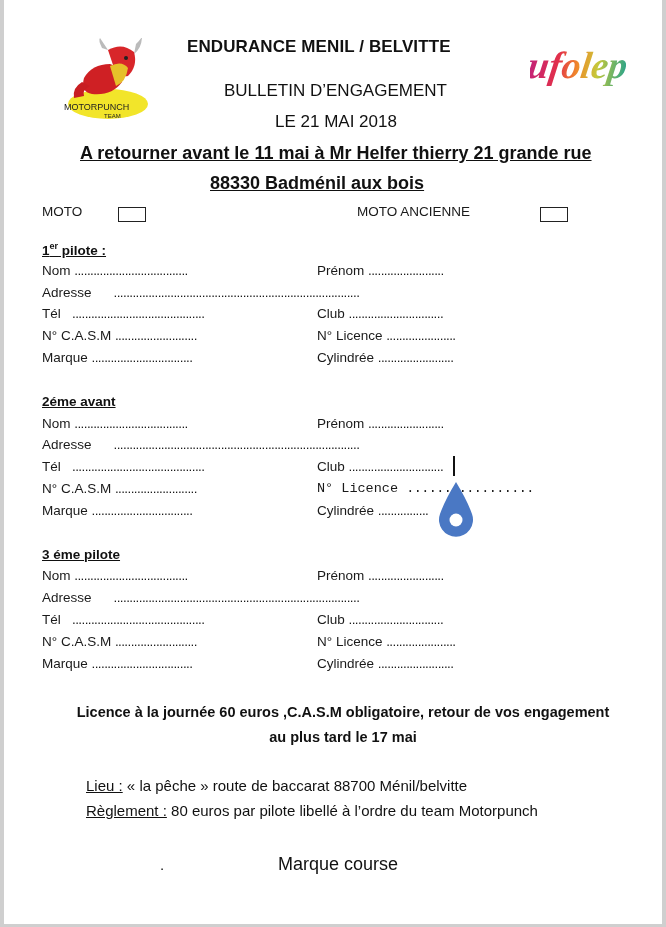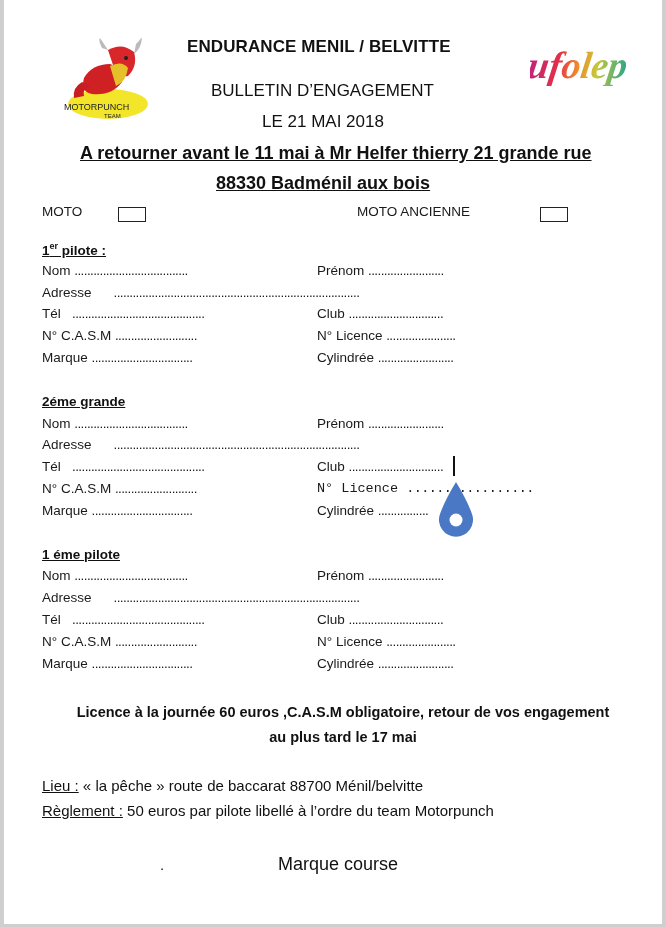--- a/index.html
+++ b/index.html
@@ -4,29 +4,29 @@
   <style>
     * { box-sizing: border-box; margin: 0; padding: 0; }
     html, body { width: 666px; height: 927px; background: #ffffff; overflow: hidden; }
     body { position: relative; font-family: "Liberation Sans", sans-serif; color: #111; }
     .page-frame {
       position: absolute; left: 0; top: 0; width: 666px; height: 927px;
       border-left: 4px solid #cfcfcf; border-right: 4px solid #cfcfcf; border-bottom: 3px solid #cfcfcf;
     }
     .abs { position: absolute; white-space: nowrap; }
     .title { font-weight: bold; font-size: 17px; letter-spacing: 0.1px; }
-    .sub { font-size: 17px; }
+    .sub { font-size: 17px; margin-left: 13px; }
     .retour { font-weight: bold; font-size: 18px; text-decoration: underline; }
     .lbl { font-size: 13.5px; color: #1a1a1a; }
     .sec { font-weight: bold; font-size: 13.5px; text-decoration: underline; }
     .dots { font-size: 13.5px; color: #1a1a1a; letter-spacing: -0.6px; }
     .chk { width: 28px; height: 15px; border: 1.2px solid #222; background: #fff; }
     .note { font-weight: bold; font-size: 14.5px; text-align: center; width: 666px; left: 0; padding-left: 20px; }
     .foot { font-size: 15px; }
-    .u { text-decoration: underline; }
+    .u { text-decoration: underline; margin-left: 44px; }
     .bonne { font-size: 18px; }
     sup { font-size: 9px; }
   </style>
 </head>
 <body>
 
 <div class="page-frame"></div>
 
 <div class="abs" style="left:48px; top:38px; width:104px; height:88px;margin-left:14px;">
   <svg width="104" height="88" viewBox="0 0 104 88">
@@ -55,21 +55,21 @@
       </linearGradient>
     </defs>
     <text x="2" y="40" font-size="38" font-style="italic" font-weight="bold" font-family="Liberation Serif, serif" fill="url(#ufg)" transform="skewX(-8)">ufolep</text>
   </svg>
 </div>
 
 <div class="abs title" style="left:187px; top:37px;text-align:center;">ENDURANCE  MENIL / BELVITTE</div>
 <div class="abs sub" style="left:211px; top:81px;">BULLETIN D’ENGAGEMENT</div>
 <div class="abs sub" style="left:262px; top:112px;">LE 21 MAI 2018</div>
 <div class="abs retour" style="left:48px; top:143px;margin-left:32px;">A retourner avant le 11 mai à Mr Helfer thierry  21 grande rue</div>
-<div class="abs retour" style="left:216px; top:173px;">88330 Badménil aux bois</div>
+<div class="abs retour" style="left:210px; top:173px;">88330 Badménil aux bois</div>
 
 <div class="abs lbl" style="left:42px; top:204px;">MOTO</div>
 <div class="abs chk" style="left:118px; top:207px;"></div>
 <div class="abs lbl" style="left:357px; top:204px;">MOTO ANCIENNE</div>
 <div class="abs chk" style="left:540px; top:207px;"></div>
 
 <div class="abs sec" style="left:42px; top:241px;">
   <span>1</span><sup>er</sup><span> pilote :</span>
 </div>
 <div>
@@ -77,57 +77,57 @@
   <div class="abs lbl" style="left:317px; top:263px;"><span>Prénom</span> <span class="dots">........................</span></div>
   <div class="abs lbl" style="left:42px; top:285px;"><span>Adresse</span><span class="dots" style="margin-left:22px;">..............................................................................</span></div>
   <div class="abs lbl" style="left:42px; top:306px;"><span>Tél</span>&nbsp;&nbsp;&nbsp;<span class="dots">..........................................</span></div>
   <div class="abs lbl" style="left:317px; top:306px;"><span>Club</span> <span class="dots">..............................</span></div>
   <div class="abs lbl" style="left:42px; top:328px;"><span>N° C.A.S.M</span> <span class="dots">..........................</span></div>
   <div class="abs lbl" style="left:317px; top:328px;"><span>N° Licence</span> <span class="dots">......................</span></div>
   <div class="abs lbl" style="left:42px; top:350px;"><span>Marque</span> <span class="dots">................................</span></div>
   <div class="abs lbl" style="left:317px; top:350px;"><span>Cylindrée</span> <span class="dots">........................</span></div>
 </div>
 
-<div class="abs sec" style="left:42px; top:394px;">2éme grande</div>
+<div class="abs sec" style="left:42px; top:394px;">2éme avant</div>
 <div>
   <div class="abs lbl" style="left:42px; top:416px;"><span>Nom</span> <span class="dots">....................................</span></div>
   <div class="abs lbl" style="left:317px; top:416px;"><span>Prénom</span> <span class="dots">........................</span></div>
   <div class="abs lbl" style="left:42px; top:437px;"><span>Adresse</span><span class="dots" style="margin-left:22px;">..............................................................................</span></div>
   <div class="abs lbl" style="left:42px; top:459px;"><span>Tél</span>&nbsp;&nbsp;&nbsp;<span class="dots">..........................................</span></div>
   <div class="abs lbl" style="left:317px; top:459px;"><span>Club</span> <span class="dots">..............................</span></div>
   <div class="abs lbl" style="left:42px; top:481px;"><span>N° C.A.S.M</span> <span class="dots">..........................</span></div>
   <div class="abs lbl" style="left:317px; top:481px;font-family:Liberation Mono, monospace;"><span>N° Licence</span> <span class="dots">.................</span></div>
   <div class="abs lbl" style="left:42px; top:503px;"><span>Marque</span> <span class="dots">................................</span></div>
   <div class="abs lbl" style="left:317px; top:503px;"><span>Cylindrée</span> <span class="dots">................</span></div>
 </div>
 
 <div class="abs" style="left:453px; top:456px; width:2px; height:20px; background:#111;"></div>
 <div class="abs" style="left:437px; top:480px; width:38px; height:60px;">
   <svg width="38" height="60" viewBox="0 0 38 60">
     <path d="M19 2 Q30 20 35 34 A17 17 0 1 1 3 34 Q8 20 19 2 Z" fill="#4a78c4"></path>
     <circle cx="19" cy="40" r="6.5" fill="#ffffff"></circle>
   </svg>
 </div>
 
-<div class="abs sec" style="left:42px; top:547px;">1 éme pilote</div>
+<div class="abs sec" style="left:42px; top:547px;">3 éme pilote</div>
 <div>
   <div class="abs lbl" style="left:42px; top:568px;"><span>Nom</span> <span class="dots">....................................</span></div>
   <div class="abs lbl" style="left:317px; top:568px;"><span>Prénom</span> <span class="dots">........................</span></div>
   <div class="abs lbl" style="left:42px; top:590px;"><span>Adresse</span><span class="dots" style="margin-left:22px;">..............................................................................</span></div>
   <div class="abs lbl" style="left:42px; top:612px;"><span>Tél</span>&nbsp;&nbsp;&nbsp;<span class="dots">..........................................</span></div>
   <div class="abs lbl" style="left:317px; top:612px;"><span>Club</span> <span class="dots">..............................</span></div>
   <div class="abs lbl" style="left:42px; top:634px;"><span>N° C.A.S.M</span> <span class="dots">..........................</span></div>
   <div class="abs lbl" style="left:317px; top:634px;"><span>N° Licence</span> <span class="dots">......................</span></div>
   <div class="abs lbl" style="left:42px; top:656px;"><span>Marque</span> <span class="dots">................................</span></div>
   <div class="abs lbl" style="left:317px; top:656px;"><span>Cylindrée</span> <span class="dots">........................</span></div>
 </div>
 
 <div class="abs note" style="top:704px;">Licence  à la journée 60 euros ,C.A.S.M  obligatoire, retour de vos engagement</div>
 <div class="abs note" style="top:729px;">au plus tard le 17 mai</div>
 
 <div class="abs foot" style="left:42px; top:777px;">
   <span class="u">Lieu :</span><span> « la pêche »  route de baccarat 88700 Ménil/belvitte</span>
 </div>
 <div class="abs foot" style="left:42px; top:802px;">
-  <span class="u">Règlement :</span><span> 50  euros par pilote libellé à l’ordre du team Motorpunch</span>
+  <span class="u">Règlement :</span><span> 80  euros par pilote libellé à l’ordre du team Motorpunch</span>
 </div>
 <div class="abs foot" style="left:160px; top:856px;">.</div>
 <div class="abs bonne" style="left:278px; top:854px;">Marque course</div>
 
 </body></html>

